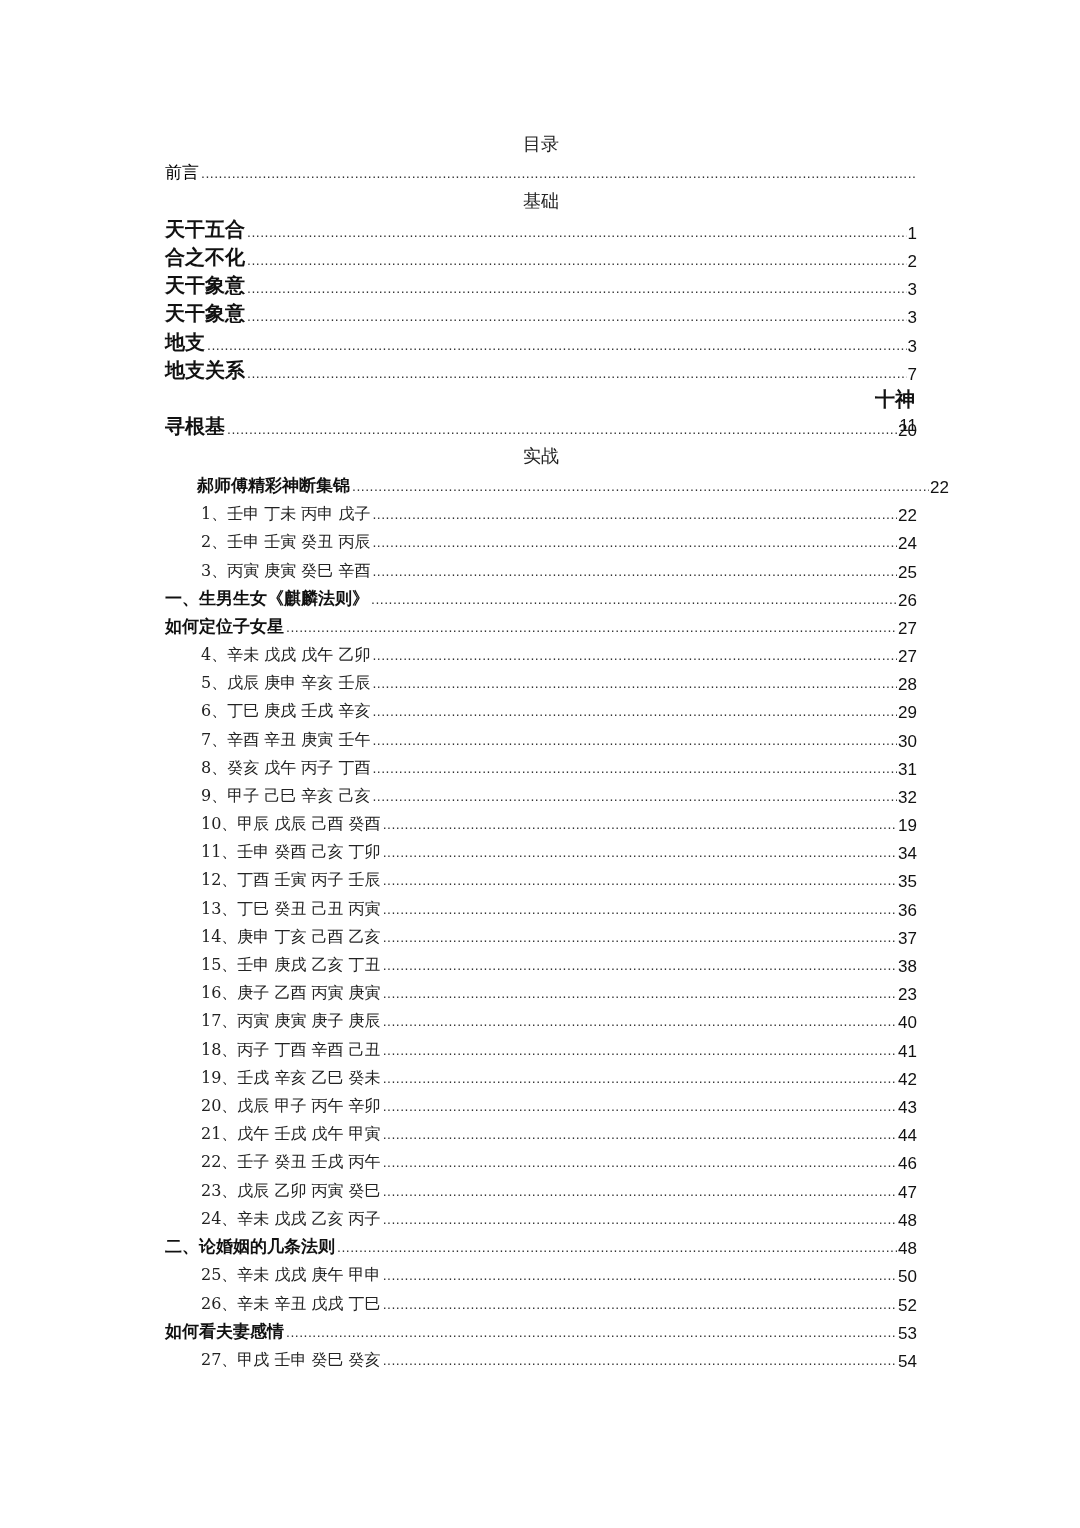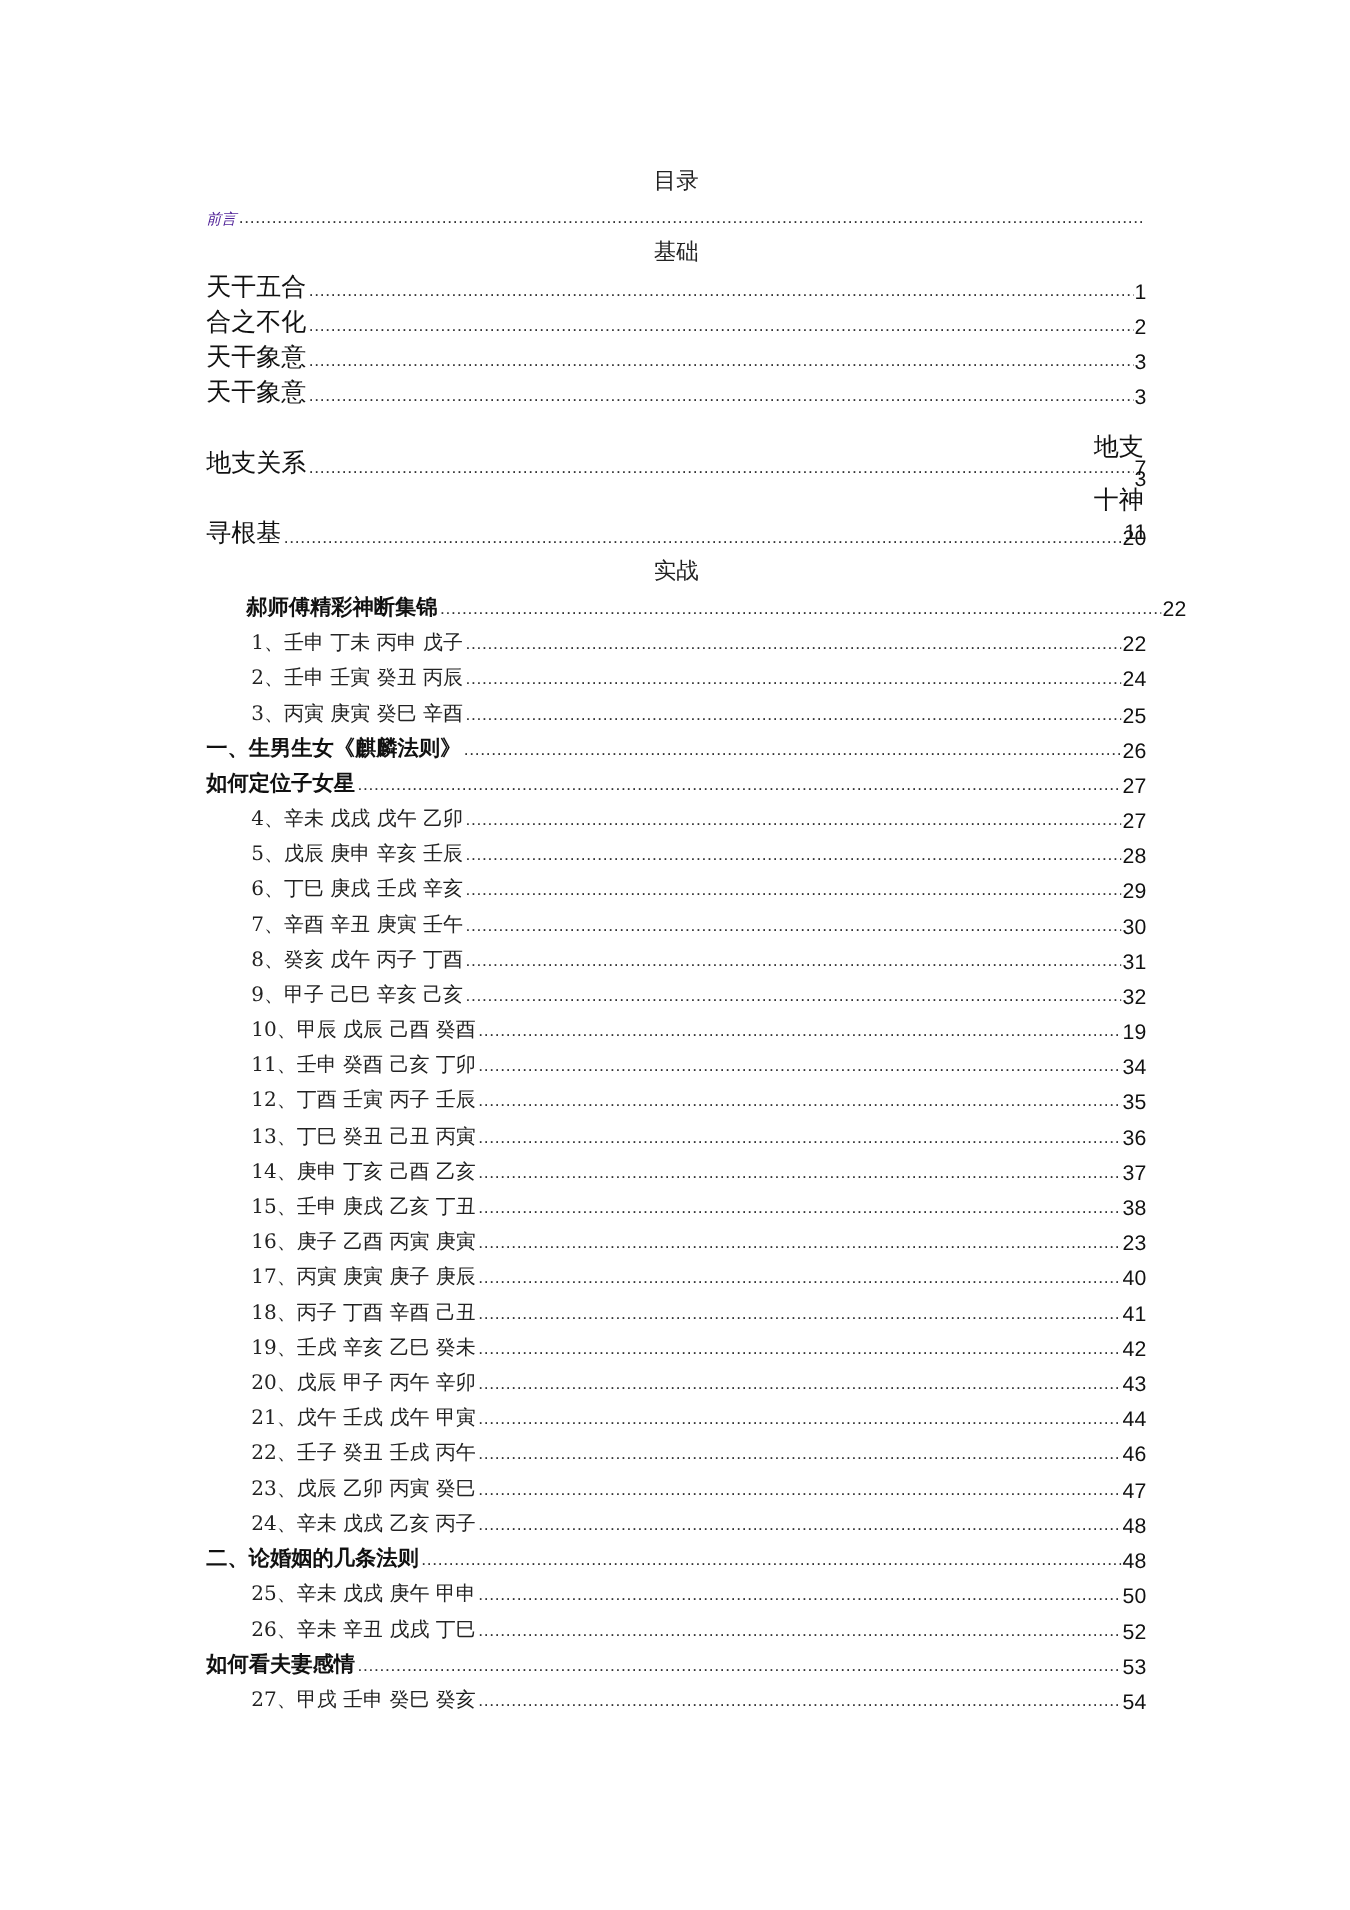--- a/index.html
+++ b/index.html
@@ -56,22 +56,22 @@
     margin-bottom: 1px;
   }
   .heading {
     position: absolute;
     left: 0;
     width: 752px;
     text-align: center;
     font-size: 18px;
     color: #222;
   }
-  .lvl-plain .label { font-size: 12px; font-weight: normal; color: #4c1d95; font-style: italic; }
-  .lvl-big .label { font-size: 20px; font-weight: normal; }
+  .lvl-plain .label { font-size: 17px; font-weight: normal; color: #000000; }
+  .lvl-big .label { font-size: 20px; font-weight: bold; }
   .lvl-bold .label { font-size: 17px; font-weight: bold; }
   .lvl-case .label { font-size: 16px; font-weight: normal; padding-left: 36px; color: #222; }
 </style>
 </head>
 <body>
 
 <div class="page">
 
   <div class="heading" style="top:132px;">目录</div>
 
@@ -96,21 +96,21 @@
   <div class="row lvl-big" style="top:273px;height:26px;">
     <span class="label">天干象意</span>
     <span class="dots"></span>
     <span class="page-num">3</span>
   </div>
   <div class="row lvl-big" style="top:301px;height:26px;">
     <span class="label">天干象意</span>
     <span class="dots"></span>
     <span class="page-num">3</span>
   </div>
-  <div class="row lvl-big" style="top:344px;height:26px;flex-direction:column;">
+  <div class="row lvl-big" style="top:330px;height:26px;">
     <span class="label">地支</span>
     <span class="dots"></span>
     <span class="page-num">3</span>
   </div>
   <div class="row lvl-big" style="top:358px;height:26px;text-align:right;">
     <span class="label">地支关系</span>
     <span class="dots"></span>
     <span class="page-num">7</span>
   </div>
   <div class="row lvl-big" style="top:386px;height:26px;flex-direction:column;">

